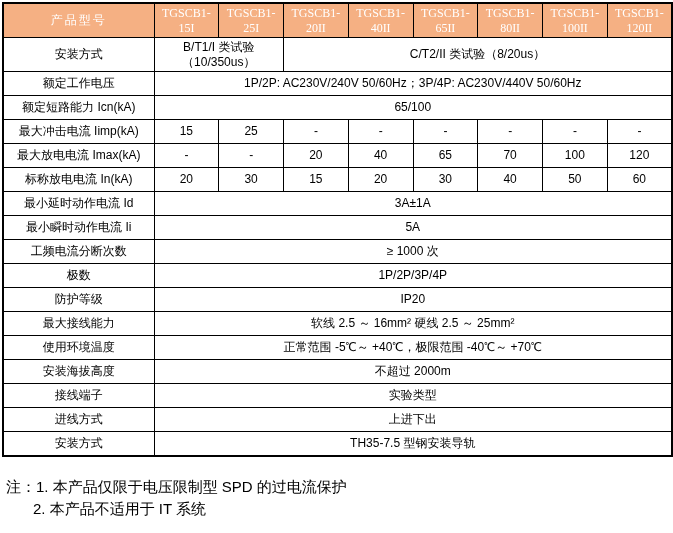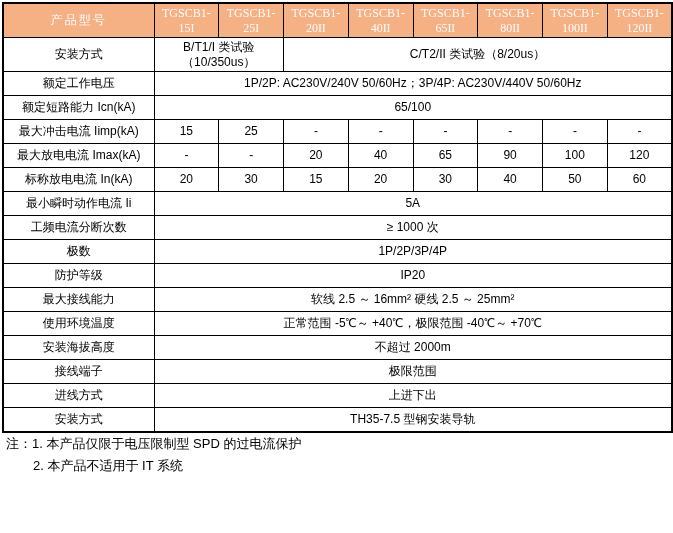--- a/index.html
+++ b/index.html
@@ -37,22 +37,22 @@
     background: var(--header-bg, #F5B083);
     color: var(--header-text, #FFFFFF);
     height: 31px;
   }
   .corner-cell { letter-spacing: 2px; }
   .model-cell { white-space: pre-line; font-family: Liberation Serif, serif; }
   .value-cell { white-space: pre-line; }
   .spec-table tbody td { height: 21px; }
   .spec-table tbody tr.tall td { height: 31px; }
   .notes {
-    margin: 0 0 0 4px;
-    font-size: 13px;
+    margin: 19px 0 0 4px;
+    font-size: 15px;
     line-height: 22px;
   }
   .note-line { white-space: nowrap; }
   .note-line.indent { padding-left: 27px; }
 </style>
 </head>
 <body>
 
 <div class="page">
 
@@ -117,36 +117,40 @@
           <td class="value-cell">-</td>
           <td class="value-cell">-</td>
         </tr>
         <tr>
           <td class="label-cell">最大放电电流 Imax(kA)</td>
           <td class="value-cell">-</td>
           <td class="value-cell">-</td>
           <td class="value-cell">20</td>
           <td class="value-cell">40</td>
           <td class="value-cell">65</td>
-          <td class="value-cell">90</td>
+          <td class="value-cell">70</td>
           <td class="value-cell">100</td>
           <td class="value-cell">120</td>
         </tr>
         <tr>
           <td class="label-cell">标称放电电流 In(kA)</td>
           <td class="value-cell">20</td>
           <td class="value-cell">30</td>
           <td class="value-cell">15</td>
           <td class="value-cell">20</td>
           <td class="value-cell">30</td>
           <td class="value-cell">40</td>
           <td class="value-cell">50</td>
           <td class="value-cell">60</td>
         </tr>
         <tr>
+          <td class="label-cell">最小延时动作电流 Id</td>
+          <td class="value-cell" colspan="8">3A±1A</td>
+        </tr>
+        <tr>
           <td class="label-cell">最小瞬时动作电流 Ii</td>
           <td class="value-cell" colspan="8">5A</td>
         </tr>
         <tr>
           <td class="label-cell">工频电流分断次数</td>
           <td class="value-cell" colspan="8">≥ 1000 次</td>
         </tr>
         <tr>
           <td class="label-cell">极数</td>
           <td class="value-cell" colspan="8">1P/2P/3P/4P</td>
@@ -162,21 +166,21 @@
         <tr>
           <td class="label-cell">使用环境温度</td>
           <td class="value-cell" colspan="8">正常范围 -5℃～ +40℃，极限范围 -40℃～ +70℃</td>
         </tr>
         <tr>
           <td class="label-cell">安装海拔高度</td>
           <td class="value-cell" colspan="8">不超过 2000m</td>
         </tr>
         <tr>
           <td class="label-cell">接线端子</td>
-          <td class="value-cell" colspan="8">极限范围</td>
+          <td class="value-cell" colspan="8">实验类型</td>
         </tr>
         <tr>
           <td class="label-cell">进线方式</td>
           <td class="value-cell" colspan="8">上进下出</td>
         </tr>
         <tr>
           <td class="label-cell">安装方式</td>
           <td class="value-cell" colspan="8">TH35-7.5 型钢安装导轨</td>
         </tr>
       </tbody>

